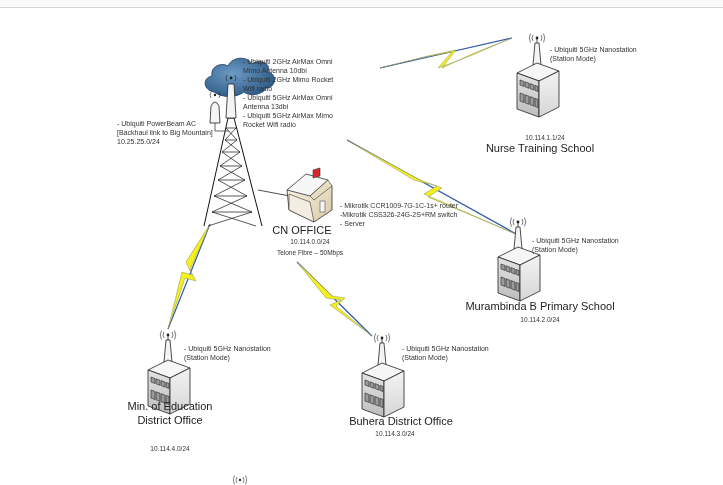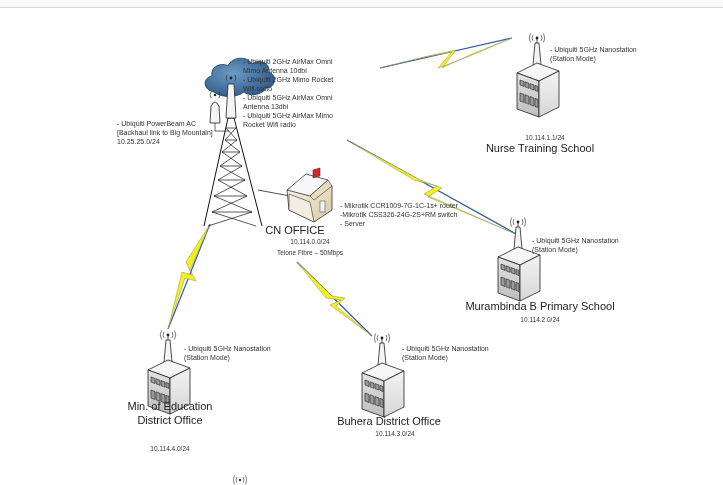--- a/index.html
+++ b/index.html
@@ -133,39 +133,39 @@
 - Ubiquiti 2GHz Mimo Rocket
 Wifi radio
 - Ubiquiti 5GHz AirMax Omni
 Antenna 13dbi
 - Ubiquiti 5GHz AirMax Mimo
 Rocket Wifi radio</div>
 <div class="lbl small multi" style="left:117px;top:119px;">- Ubiquiti PowerBeam AC
 [Backhaul link to Big Mountain]
 10.25.25.0/24</div>
 
-<div class="lbl site-name" style="left:255px;top:224px;width:80px;">CN OFFICE</div>
+<div class="lbl site-name" style="left:262px;top:224px;width:80px;">CN OFFICE</div>
 <div class="lbl ip" style="left:270px;top:238px;width:80px;">10.114.0.0/24</div>
 <div class="lbl ip" style="left:260px;top:249px;width:100px;">Telone Fibre – 50Mbps</div>
 <div class="lbl small multi" style="left:340px;top:201px;">- Mikrotik CCR1009-7G-1C-1s+ router
 -Mikrotik CSS326-24G-2S+RM switch
 - Server</div>
 
 <div class="lbl small multi" style="left:550px;top:45px;">- Ubiquiti 5GHz Nanostation
 (Station Mode)</div>
 <div class="lbl site-name" style="left:475px;top:120px;width:130px;margin-top:22px;">Nurse Training School</div>
 <div class="lbl ip" style="left:495px;top:134px;width:100px;">10.114.1.1/24</div>
 
 <div class="lbl small multi" style="left:532px;top:236px;">- Ubiquiti 5GHz Nanostation
 (Station Mode)</div>
 <div class="lbl site-name" style="left:450px;top:300px;width:180px;">Murambinda B Primary School</div>
 <div class="lbl ip" style="left:490px;top:316px;width:100px;">10.114.2.0/24</div>
 
 <div class="lbl small multi" style="left:402px;top:344px;">- Ubiquiti 5GHz Nanostation
 (Station Mode)</div>
-<div class="lbl site-name" style="left:324px;top:415px;width:130px;text-align:center;">Buhera District Office</div>
+<div class="lbl site-name" style="left:336px;top:415px;width:130px;text-align:center;">Buhera District Office</div>
 <div class="lbl ip" style="left:345px;top:430px;width:100px;">10.114.3.0/24</div>
 
 <div class="lbl small multi" style="left:184px;top:344px;">- Ubiquiti 5GHz Nanostation
 (Station Mode)</div>
 <div class="lbl site-name multi" style="left:110px;top:399px;width:120px;line-height:14px;">Min. of Education
 District Office</div>
 <div class="lbl ip" style="left:120px;top:445px;width:100px;">10.114.4.0/24</div>
 
 </body></html>

